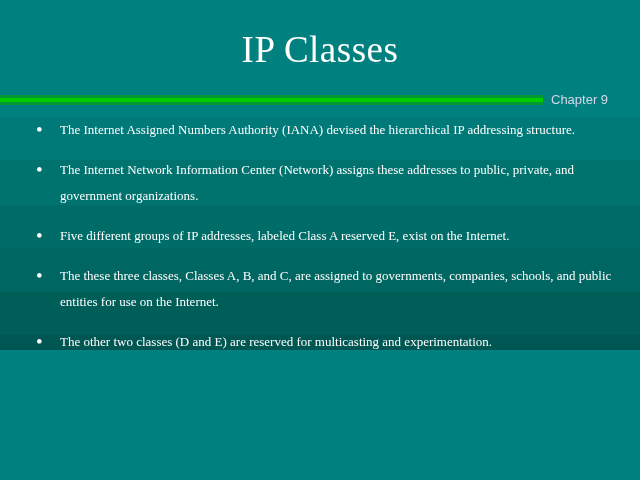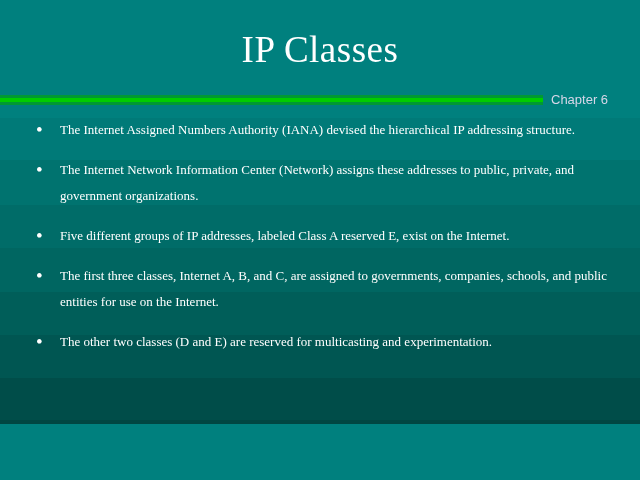--- a/index.html
+++ b/index.html
@@ -13,21 +13,21 @@
 
   body {
     font-family: "Liberation Serif", "DejaVu Serif", serif;
     background: #00807e;
   }
 
   
   .slide {
     position: relative;
     width: 640px;
-    height: 424px;
+    height: 350px;
     overflow: hidden;
     
     background: linear-gradient(
       to bottom,
       #00807e   0px,  #00807e  118px,
       #007a78 118px,  #007a78  160px,
       #00736f 160px,  #00736f  205px,
       #006c68 205px,  #006c68  248px,
       #006661 248px,  #006661  292px,
       #005e59 292px,  #005e59  335px,
@@ -139,42 +139,42 @@
   <div class="title-area">
     <h1 class="slide-title">IP Classes</h1>
   </div>
 
   <div class="divider">
     <div class="band-dark-top"></div>
     <div class="band-bright"></div>
     <div class="band-dark-bottom"></div>
   </div>
 
-  <div class="chapter-label">Chapter 6</div>
+  <div class="chapter-label">Chapter 9</div>
 
   <div class="body-area">
 
     <div class="bullet-item">
       <span class="bullet-marker">•</span>
       <span class="bullet-text">The Internet Assigned Numbers Authority (IANA) devised the hierarchical IP addressing structure.</span>
     </div>
 
     <div class="bullet-item">
       <span class="bullet-marker">•</span>
       <span class="bullet-text">The Internet Network Information Center (Network) assigns these addresses to public, private, and government organizations.</span>
     </div>
 
     <div class="bullet-item">
       <span class="bullet-marker">•</span>
       <span class="bullet-text">Five different groups of IP addresses, labeled Class A reserved E, exist on the Internet.</span>
     </div>
 
     <div class="bullet-item">
       <span class="bullet-marker">•</span>
-      <span class="bullet-text">The first three classes, Internet A, B, and C, are assigned to governments, companies, schools, and public entities for use on the Internet.</span>
+      <span class="bullet-text">The these three classes, Classes A, B, and C, are assigned to governments, companies, schools, and public entities for use on the Internet.</span>
     </div>
 
     <div class="bullet-item">
       <span class="bullet-marker">•</span>
       <span class="bullet-text">The other two classes (D and E) are reserved for multicasting and experimentation.</span>
     </div>
 
   </div>
 
 </div>

